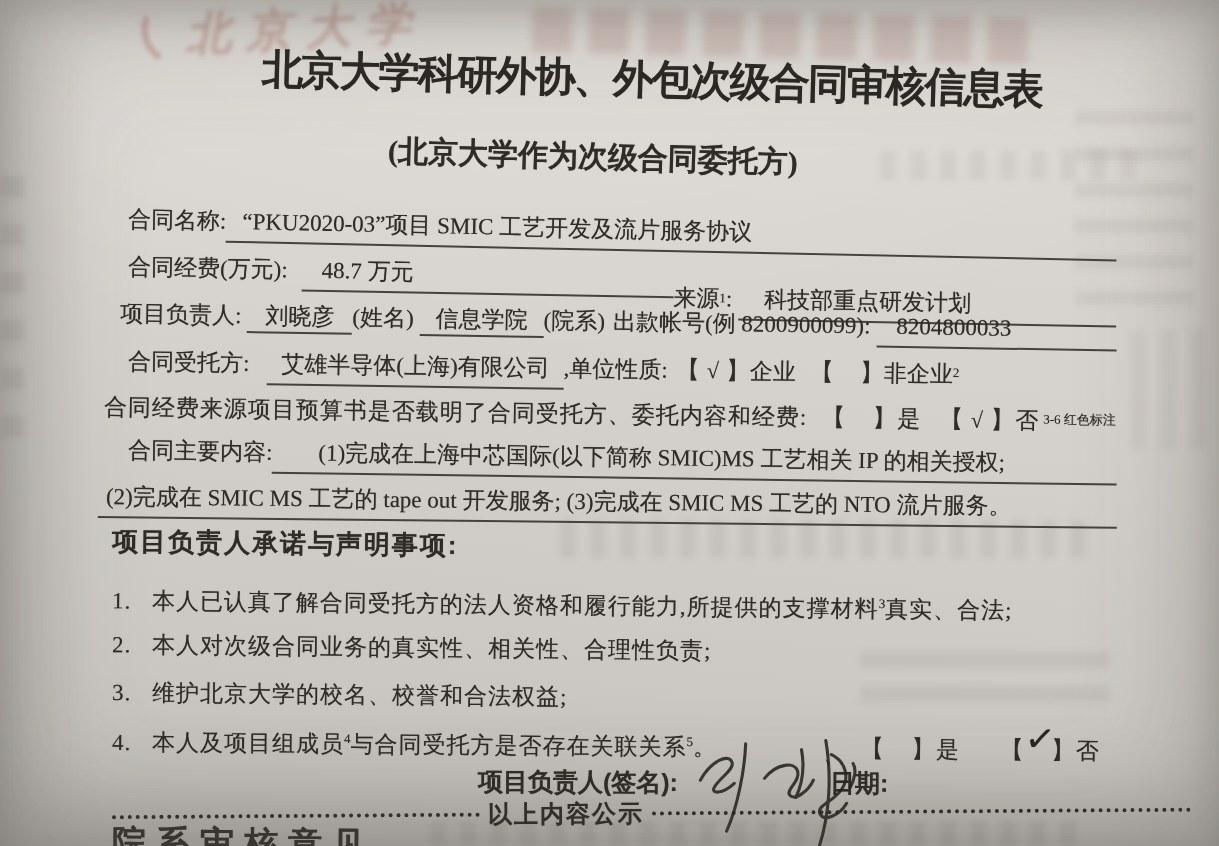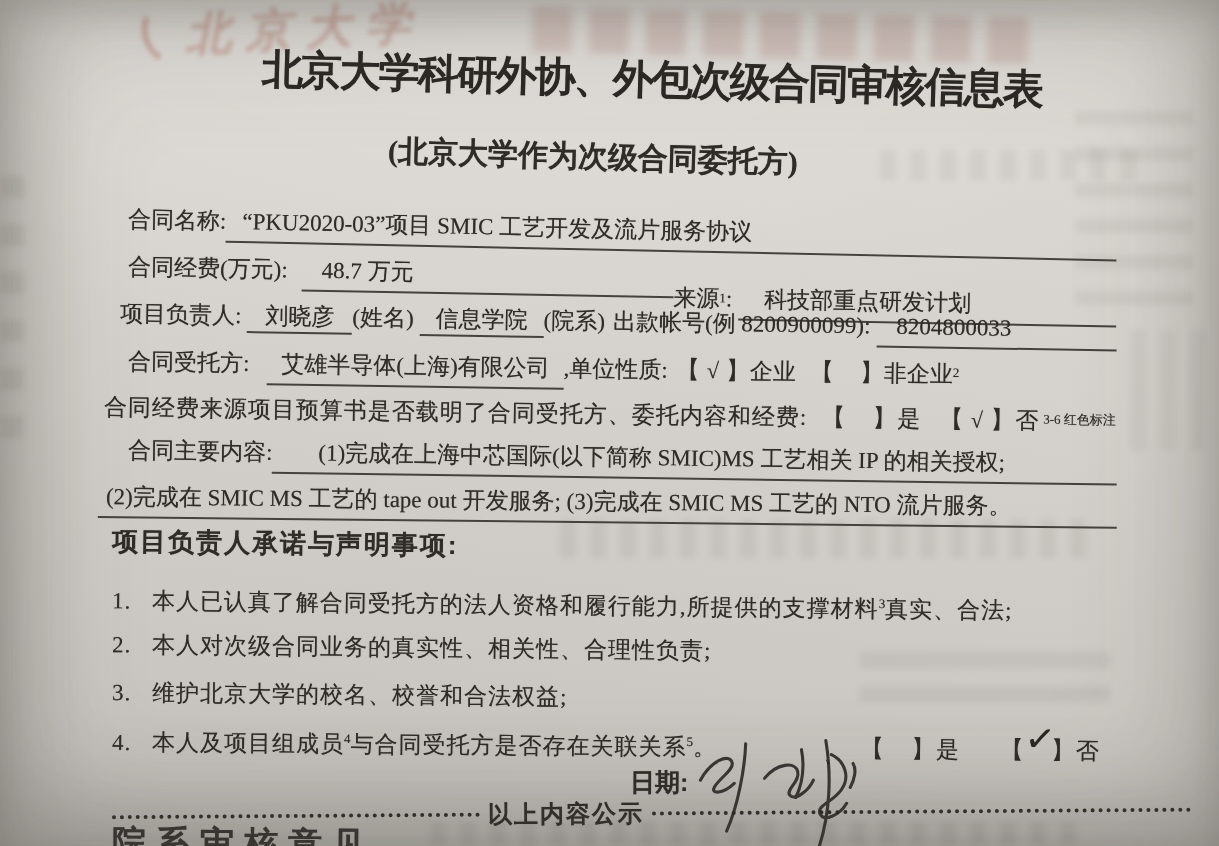--- a/index.html
+++ b/index.html
@@ -215,20 +215,21 @@
     </span>
     <span class="brkg no">
       <span class="brk">【</span>
       <span class="slot hand">✓</span>
       <span class="brk">】</span>
       <span>否</span>
     </span>
   </div>
 
   <div class="row sigrow sans bold">
+    <span>项目负责人(签名):</span>
     <span class="spacer"></span>
     <span>日期:</span>
   </div>
 
   <svg class="sig-svg" width="195" height="118" viewBox="0 0 195 118">
     <g fill="none" stroke="#26231f" stroke-width="3.1" stroke-linecap="round" opacity="0.88">
       <path d="M16 50 C26 30 44 22 47 31 C50 38 34 48 30 57 C27 63 38 64 50 52"></path>
       <path d="M60 12 C60 38 54 76 44 100"></path>
       <path d="M80 46 C92 30 110 28 113 38 C116 48 101 57 106 62 C111 67 124 58 129 46"></path>
       <path d="M116 16 C120 34 118 50 112 64"></path>

